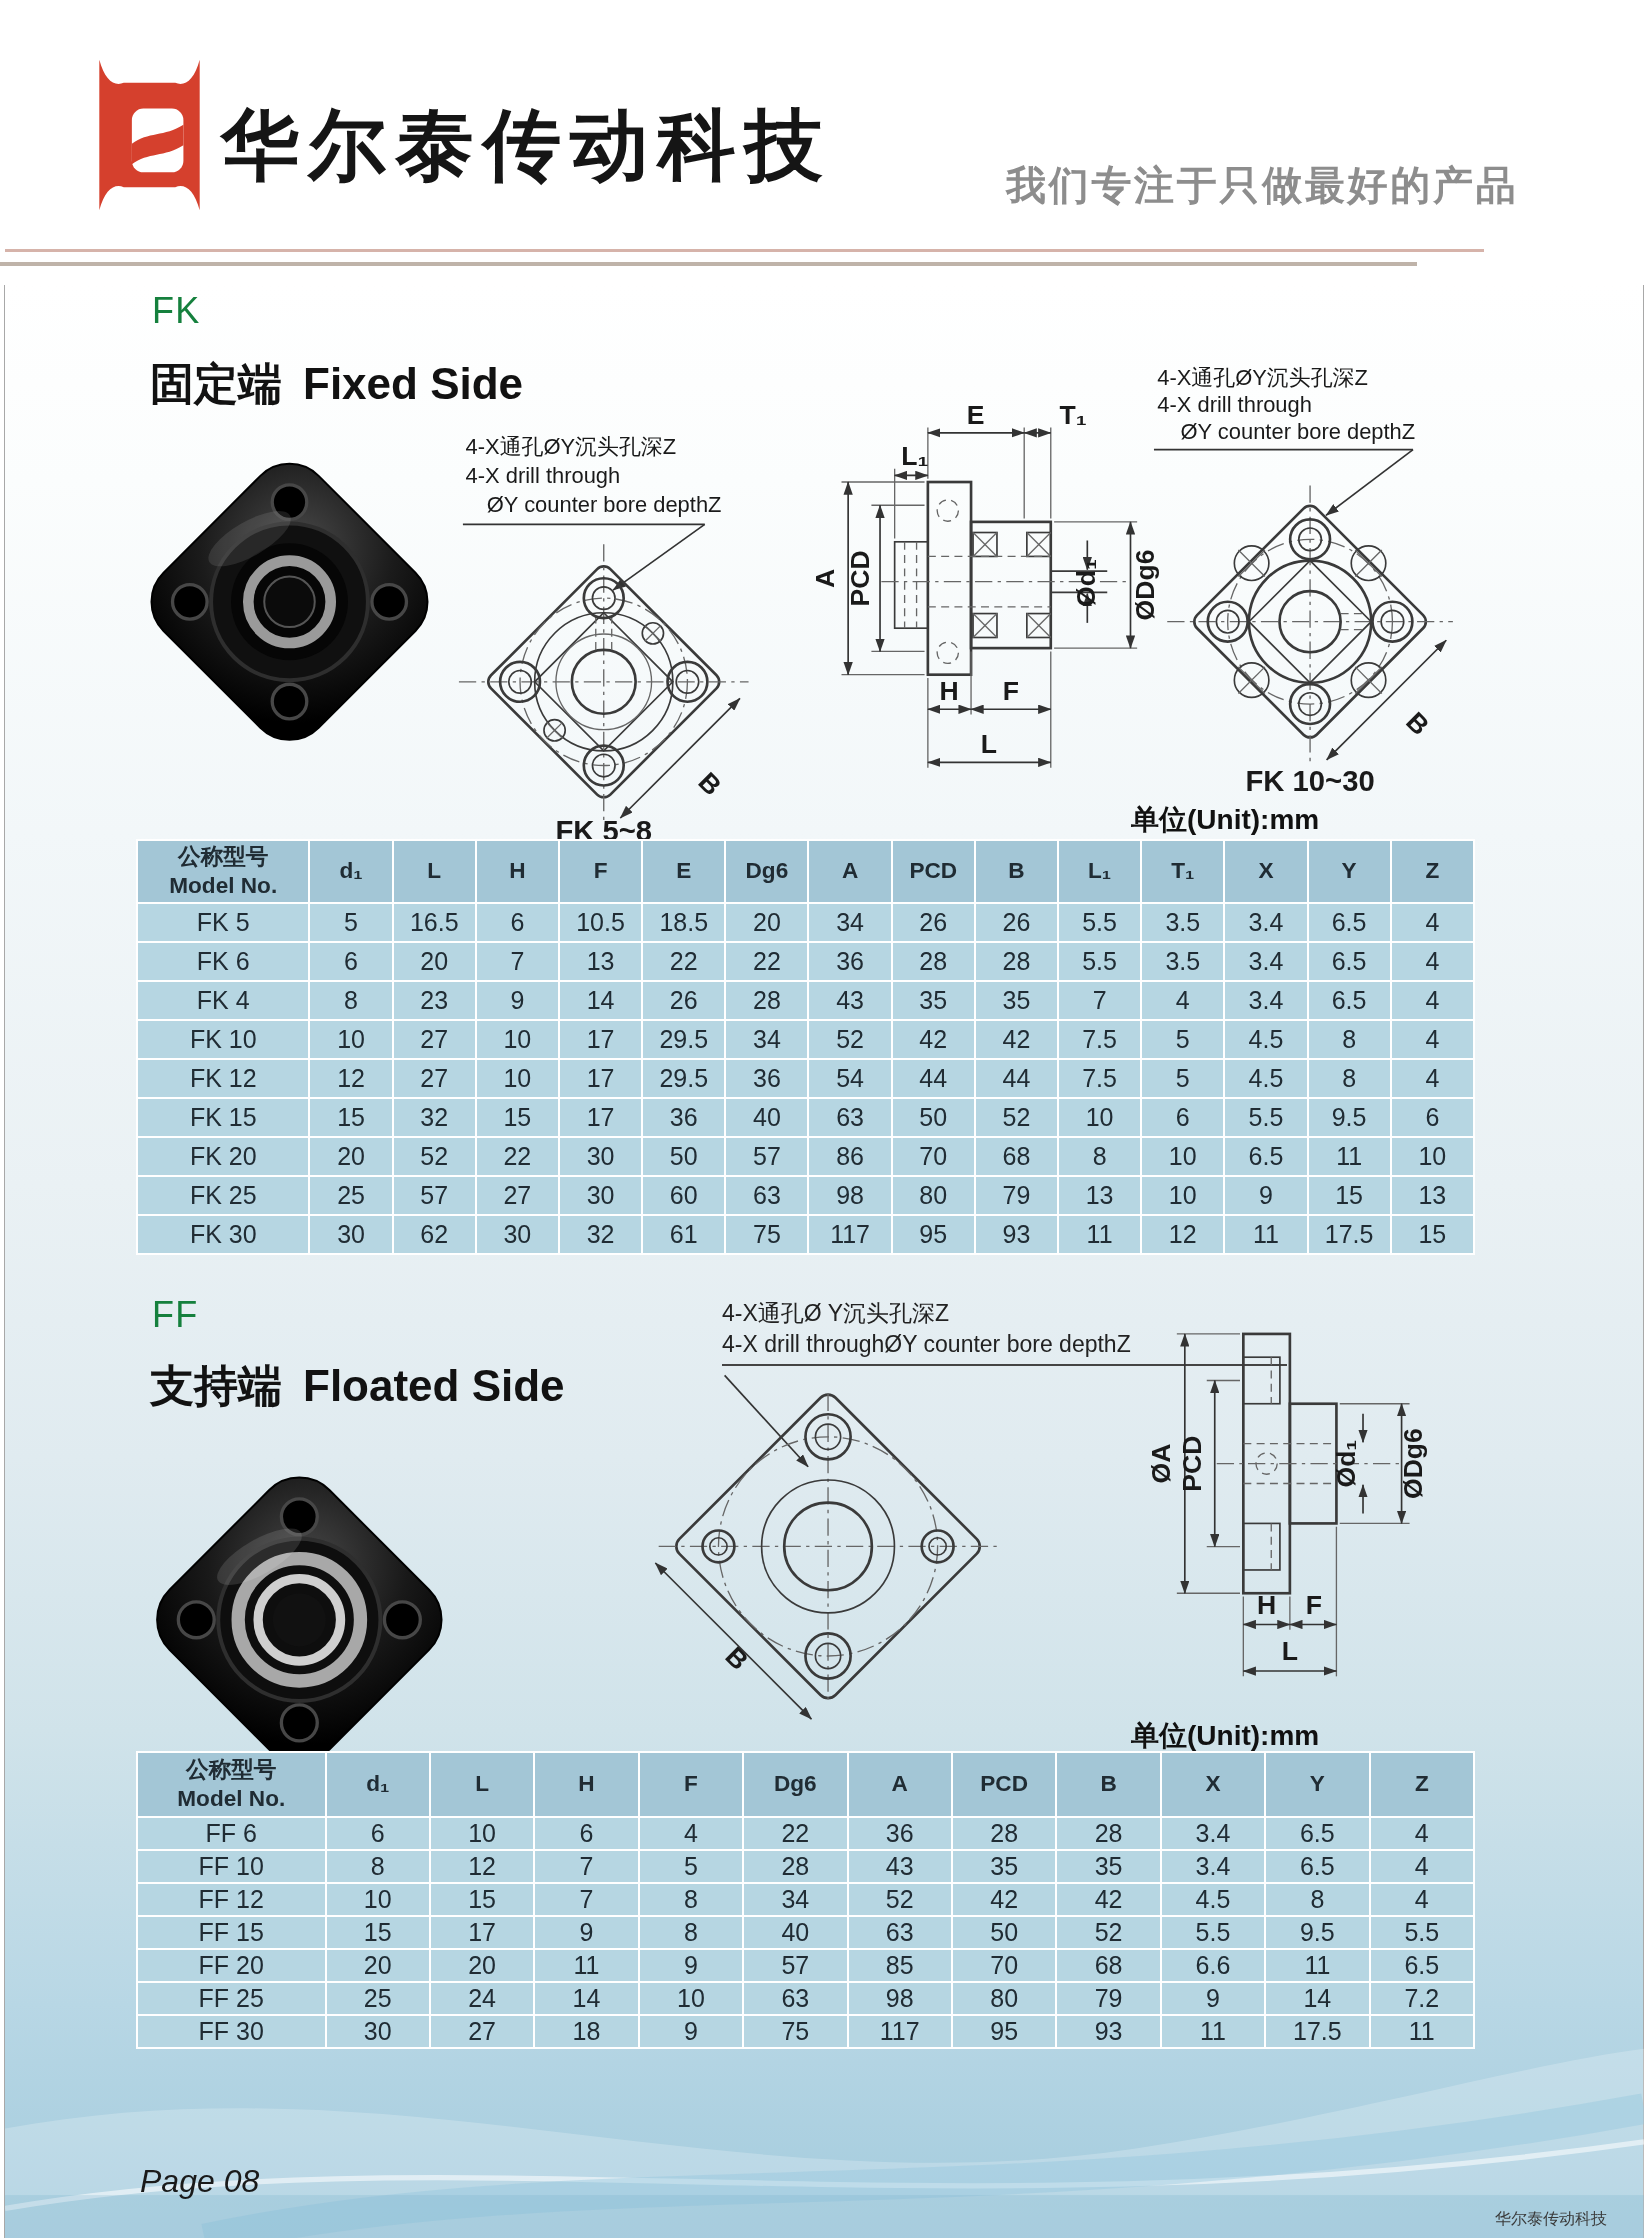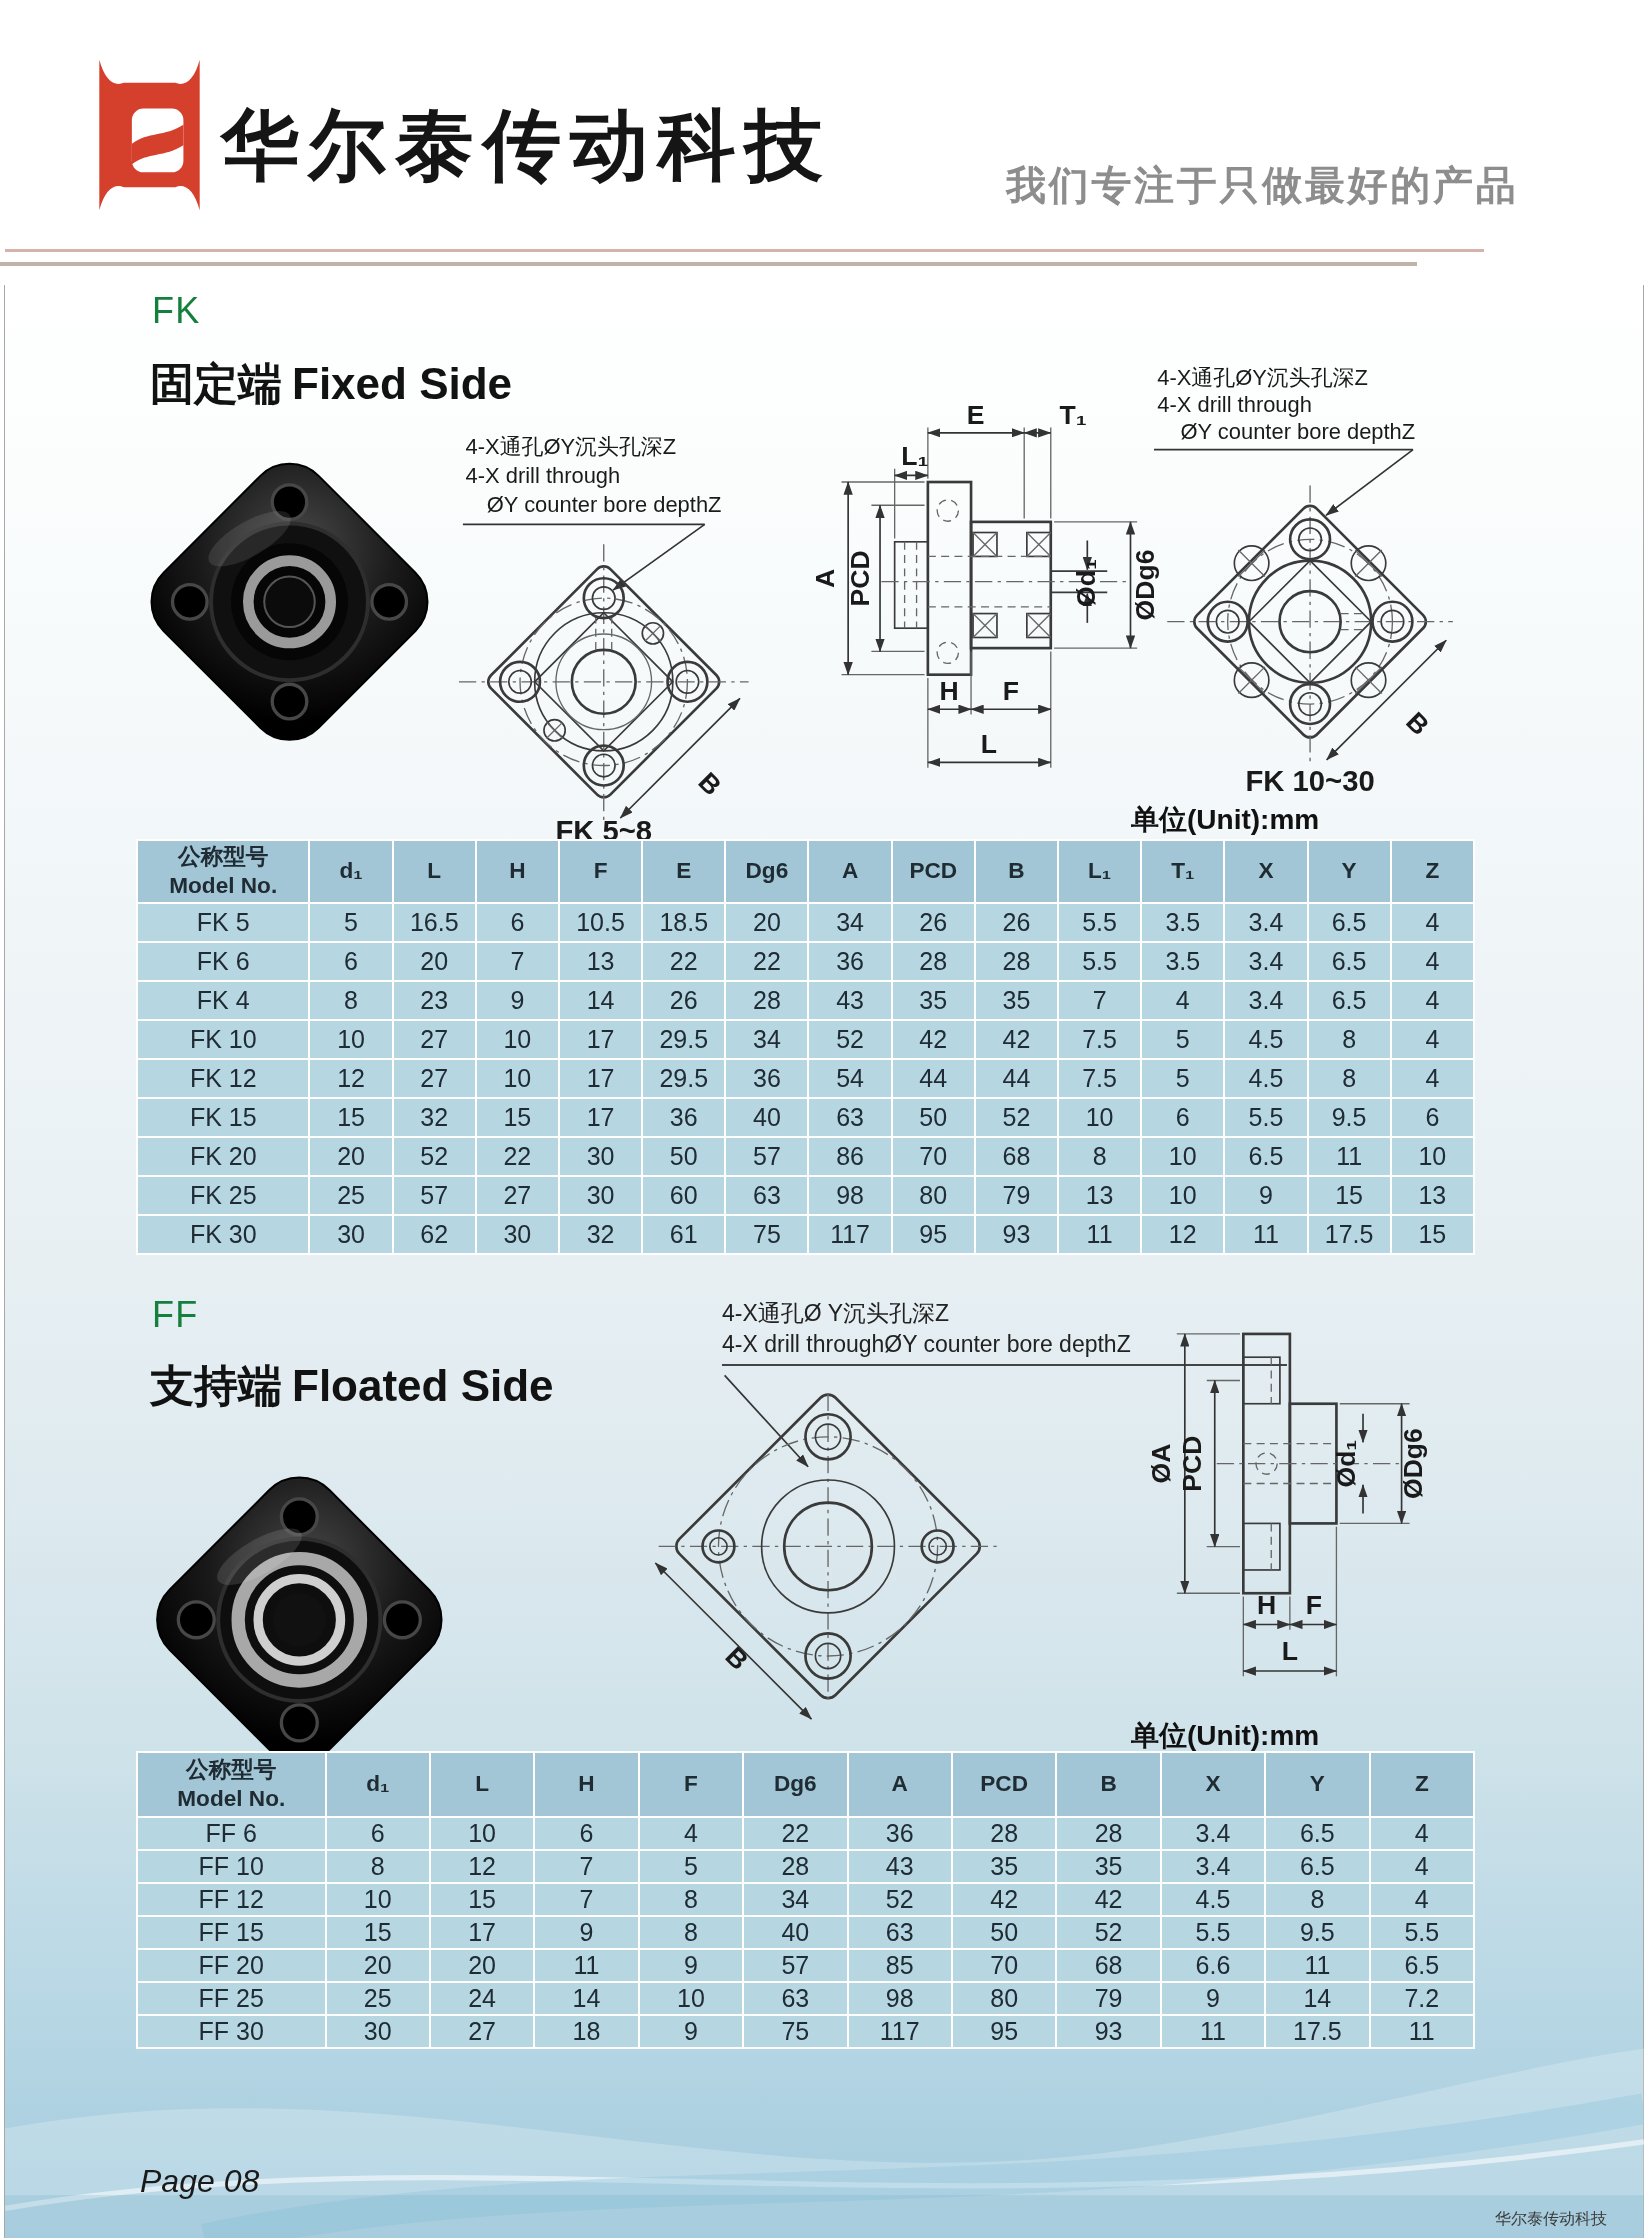--- a/index.html
+++ b/index.html
@@ -16,21 +16,21 @@
   .rule2{left:0px;top:262px;width:1417px;height:4px;background:#bfb3a9;}
 
   
   .content-panel{left:4px;top:285px;width:1640px;height:1954px;
     border-left:1.3px solid #a8a8a8;border-right:1.3px solid #a8a8a8;box-sizing:border-box;
     background:linear-gradient(180deg,#ffffff 0%,#fbfdfd 10%,#f2f7f9 28%,
       #eaf1f4 46%,#e0ebf0 60%,#d0e3ea 74%,#b8d7e5 88%,#a3cbdd 100%);}
 
   .section-code{font-size:36px;font-weight:400;color:#15803d;letter-spacing:1.3px;}
   .section-title{font-size:44px;font-weight:800;color:#121212;white-space:nowrap;}
-  .section-title .en{margin-left:10px;}
+  .section-title .en{margin-left:21px;}
   .unit-note{width:346px;text-align:left;font-size:28px;font-weight:600;color:#111;}
 
   
   table{border-collapse:collapse;table-layout:fixed;width:100%;}
   th,td{border:2.7px solid #ffffff;text-align:center;vertical-align:middle;
         color:#202c34;overflow:hidden;}
   th{background:#a3c6d6;font-size:22.6px;font-weight:600;white-space:pre-line;line-height:1.25;}
   td{background:#b6d6e2;font-size:25px;}
   .fk-table-wrap{left:136px;top:839px;width:1339px;}
   .fk-table thead tr{height:63px;}

